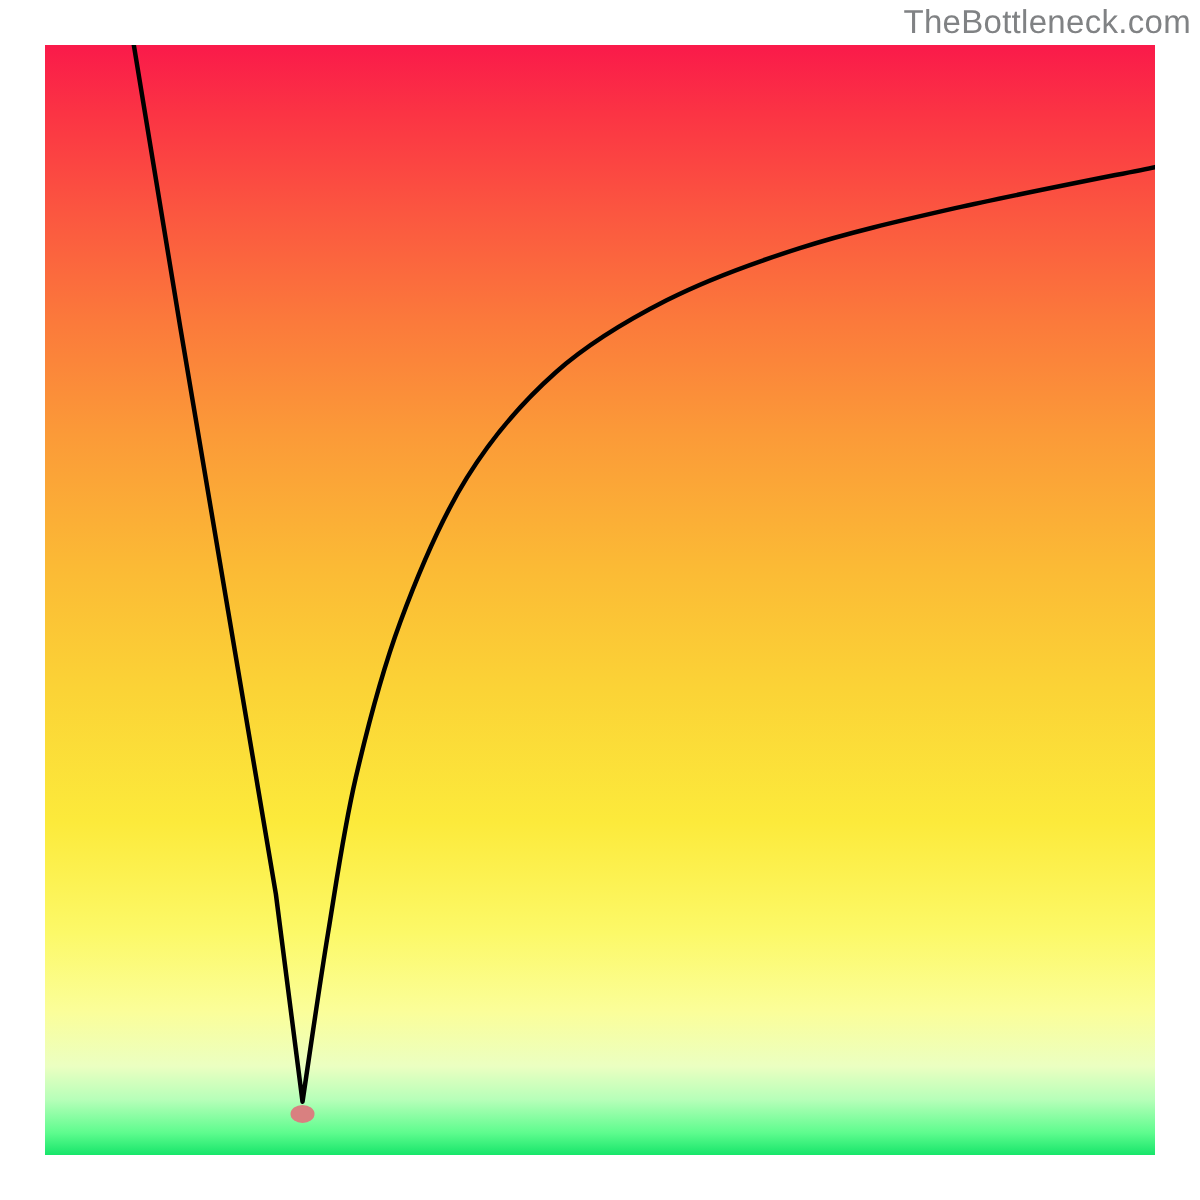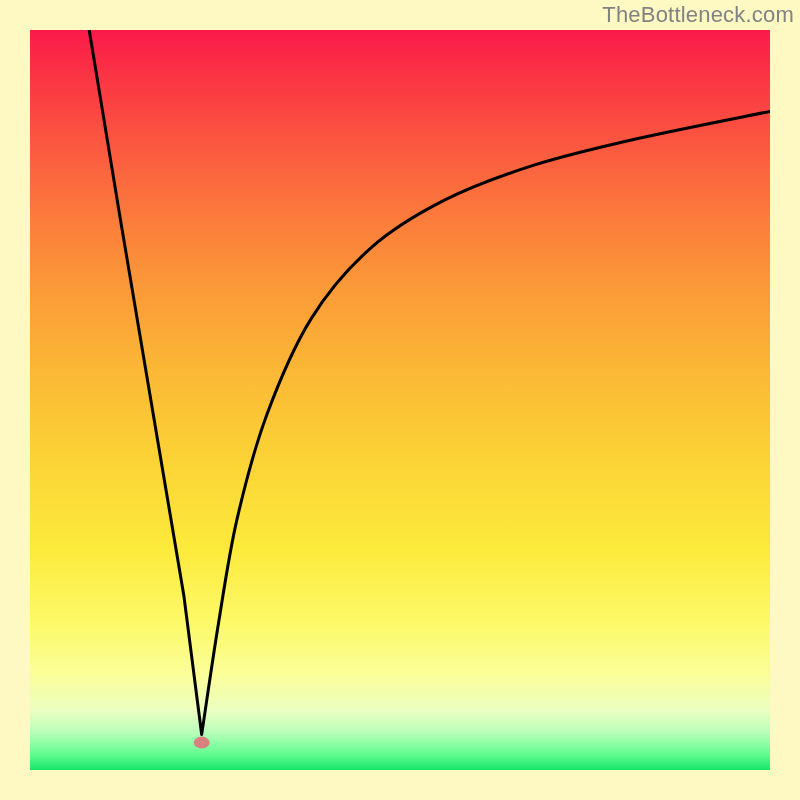--- a/index.html
+++ b/index.html
@@ -8,21 +8,21 @@
     width: 800px;
     height: 800px;
     overflow: hidden;
     background: #000;
     font-family: Arial, Helvetica, sans-serif;
   }
   .frame {
     position: relative;
     width: 800px;
     height: 800px;
-    background: #fef9c3;
+    background: #ffffff;
   }
   .plot {
     
     position: absolute;
     left: 30px;
     top: 30px;
     width: 740px;
     height: 740px;
     
     background: linear-gradient(

